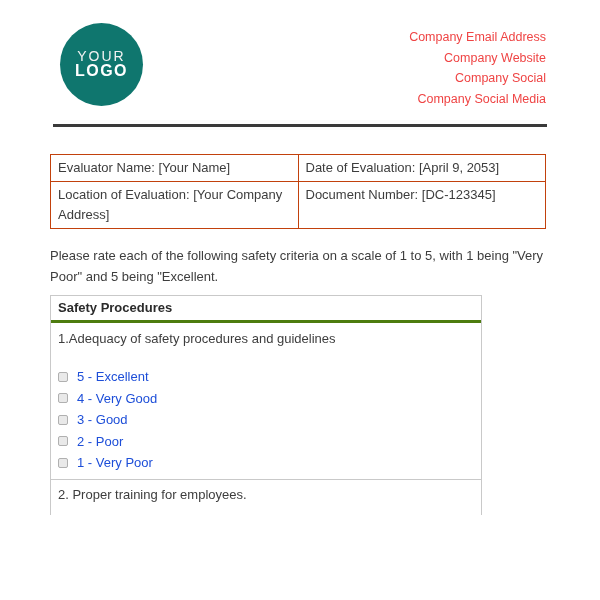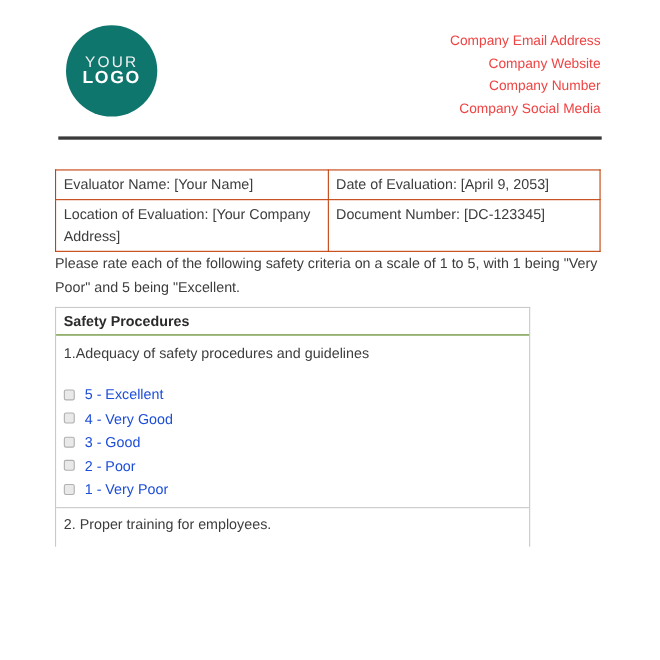--- a/index.html
+++ b/index.html
@@ -34,27 +34,27 @@
   }
 
   
   table.info-table { margin-top: 27px; width: 496px; border-collapse: collapse; table-layout: fixed; }
   table.info-table td {
     border: 1px solid #c2410c; vertical-align: top;
     font-size: 13px; line-height: 20px; padding: 3px 8px 3px 7px; color: #3d3d3d;
   }
 
   
-  .instructions { width: 500px; font-size: 13px; line-height: 21px; color: #3d3d3d; }
+  .instructions { margin-top: 16px; width: 500px; font-size: 13px; line-height: 21px; color: #3d3d3d; }
 
   
   .section-box { margin-top: 8px; width: 432px; border: 1px solid #c9c9c9; border-bottom: none; }
   .section-header {
     padding: 4px 7px; font-size: 13px; font-weight: bold; color: #2b2b2b;
-    border-bottom: 1px solid #4d7c0f; line-height: 16px;
+    border-bottom: 3px solid #4d7c0f; line-height: 16px;
   }
   .section-body { padding: 8px 7px 5px 7px; }
   .question { font-size: 13px; line-height: 16px; color: #3d3d3d; }
   .rating-list { margin-top: 19px; }
   .rating-item { display: flex; align-items: center; height: 21.5px; }
   .checkbox {
     width: 10px; height: 10px; border: 1px solid #b0b0b0; border-radius: 2px;
     background: #e9e9e9; flex: 0 0 auto; cursor: pointer;
   }
   .rating-label { margin-left: 9px; font-size: 13px; color: #1d4ed8; }
@@ -66,21 +66,21 @@
 <div class="page">
 
   <div class="header">
     <div class="logo-circle">
       <div class="logo-line1">YOUR</div>
       <div class="logo-line2">LOGO</div>
     </div>
     <div class="company-info">
       <div>Company Email Address</div>
       <div>Company Website</div>
-      <div>Company Number</div>
+      <div>Company Social</div>
       <div>Company Social Media</div>
     </div>
   </div>
 
   <hr class="top-rule">
 
 
   <table class="info-table">
     <tbody>
       <tr>

